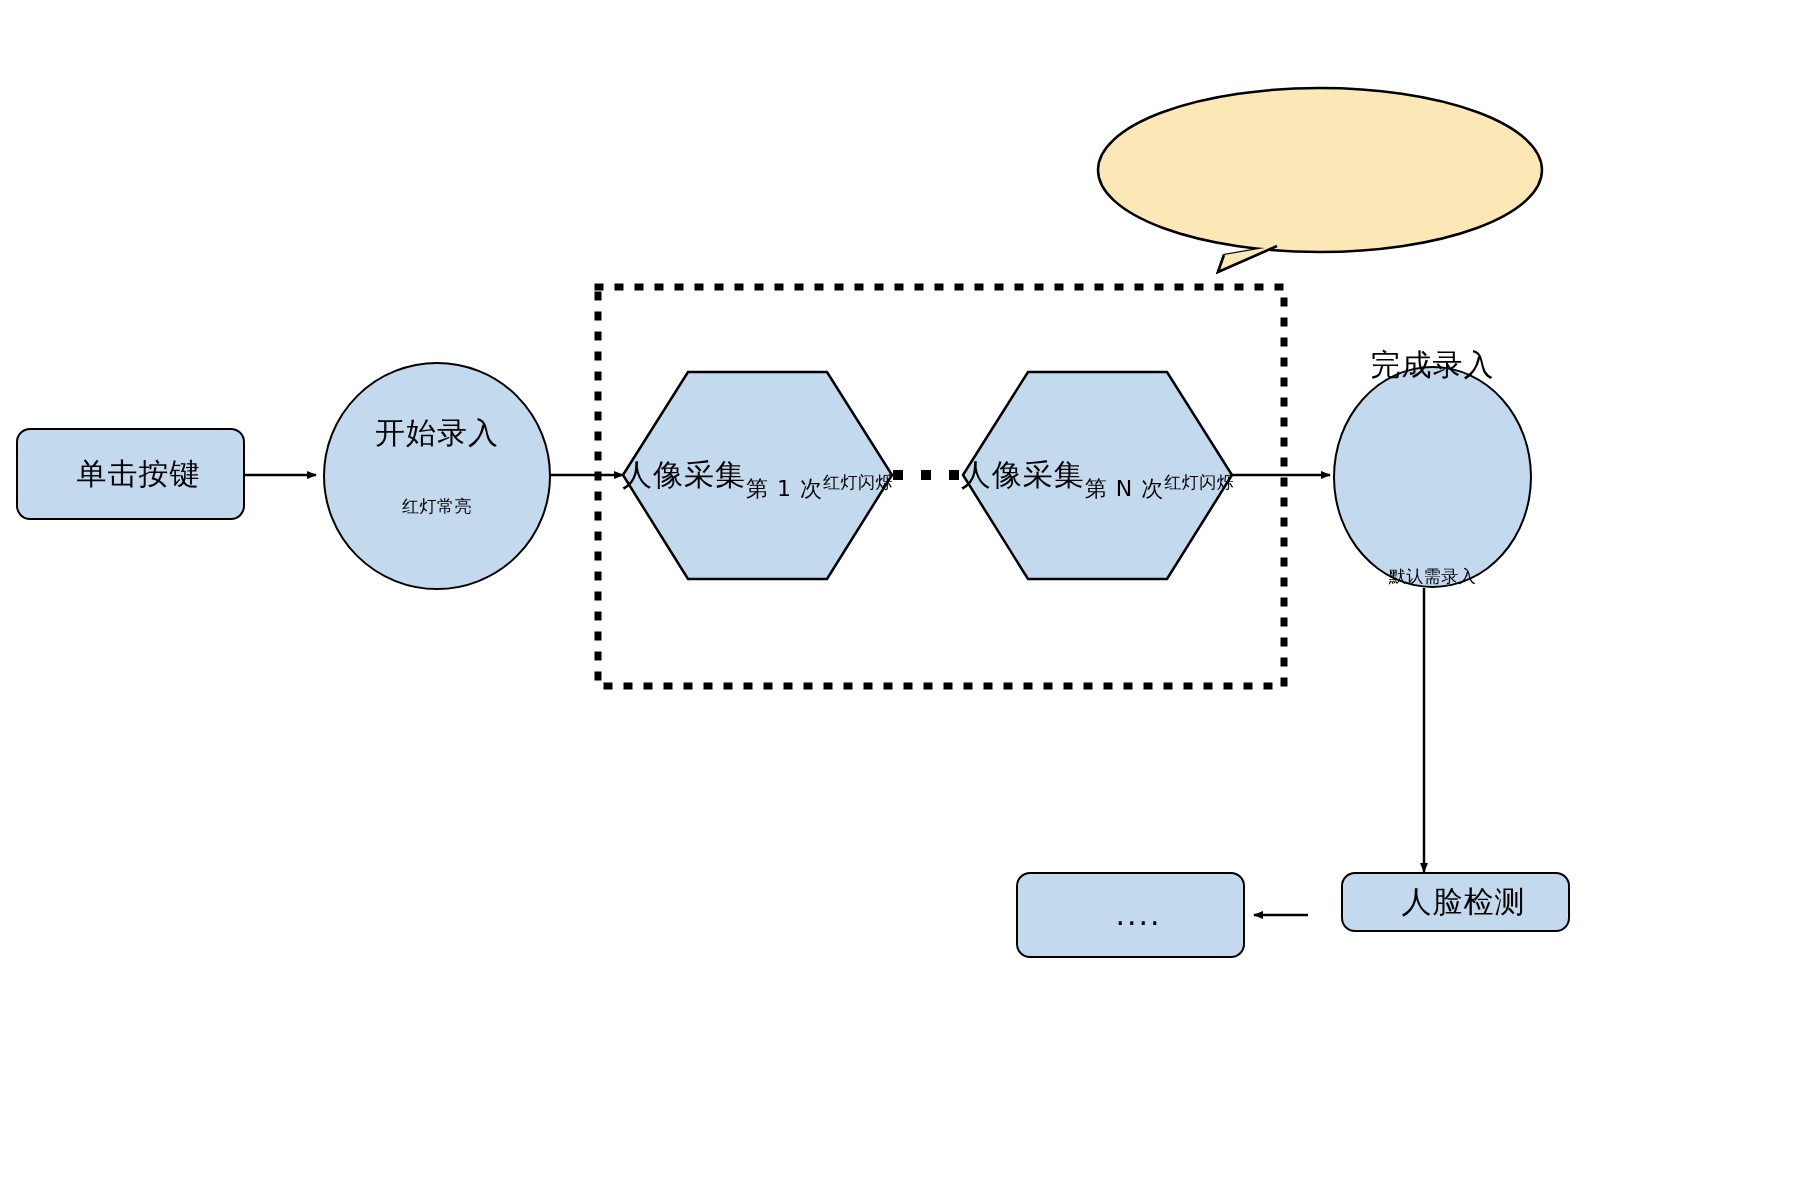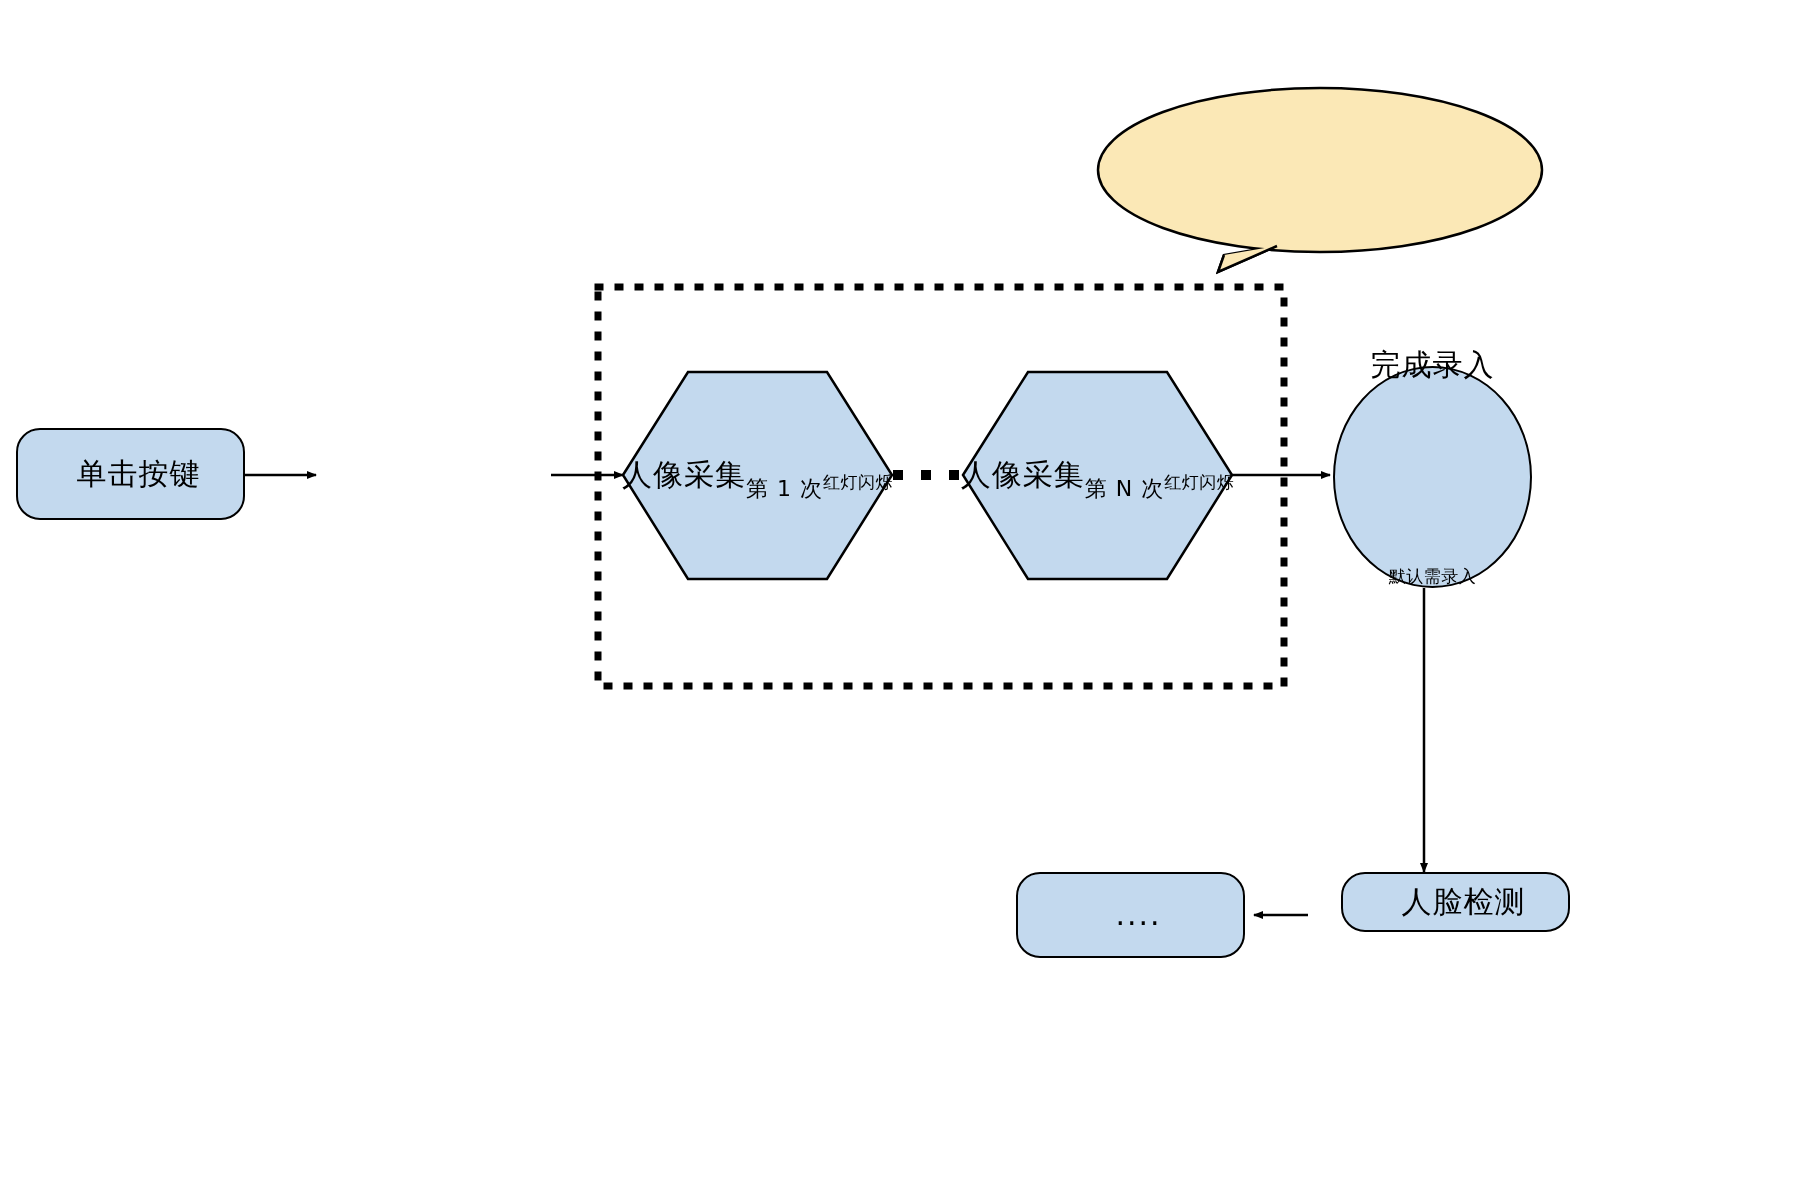--- a/index.html
+++ b/index.html
@@ -25,21 +25,21 @@
     align-items: center;
     justify-content: center;
     color: #000000;
     text-align: center;
   }
   .fill-blue {
     background: #c3d9ee;
     border: 2px solid #000000;
   }
   .rounded {
-    border-radius: 24px;
+    border-radius: 14px;
     padding-left: 16px;
   }
   .main-label {
     font-size: 30px;
     line-height: 1.25;
     letter-spacing: 1px;
     white-space: nowrap;
   }
   .sub-label {
     font-size: 17px;
@@ -132,20 +132,24 @@
       <ellipse cx="1320" cy="170" rx="222" ry="82" fill="#fbe8b6" stroke="#000000" stroke-width="2.5"></ellipse>
       <path d="M1224,255 L1218,272 L1277,246" fill="#fbe8b6" stroke="#000000" stroke-width="2.5" stroke-linejoin="miter"></path>
     </g>
   </svg>
 
 
   <div class="node fill-blue rounded" style="left:16px; top:428px; width:229px; height:92px;">
     <span class="main-label">单击按键</span>
   </div>
 
+  <div class="node fill-blue circle" style="left:323px; top:362px; width:228px; height:228px;">
+    <span class="main-label">开始录入</span>
+    <span class="sub-label">红灯常亮</span>
+  </div>
 
   <div class="hexwrap" style="left:620px; top:368px; width:275px; height:215px;">
     <svg width="275" height="215" viewBox="0 0 275 215">
       <polygon points="3,107 68,4 207,4 272,107 207,211 68,211" fill="#c3d9ee" stroke="#000000" stroke-width="2.5" stroke-linejoin="miter"></polygon>
     </svg>
     <div class="hex-text">
       <span class="line1">人像采集</span>
       <span class="line2">第 1 次</span>
       <span class="line3">红灯闪烁</span>
     </div>

